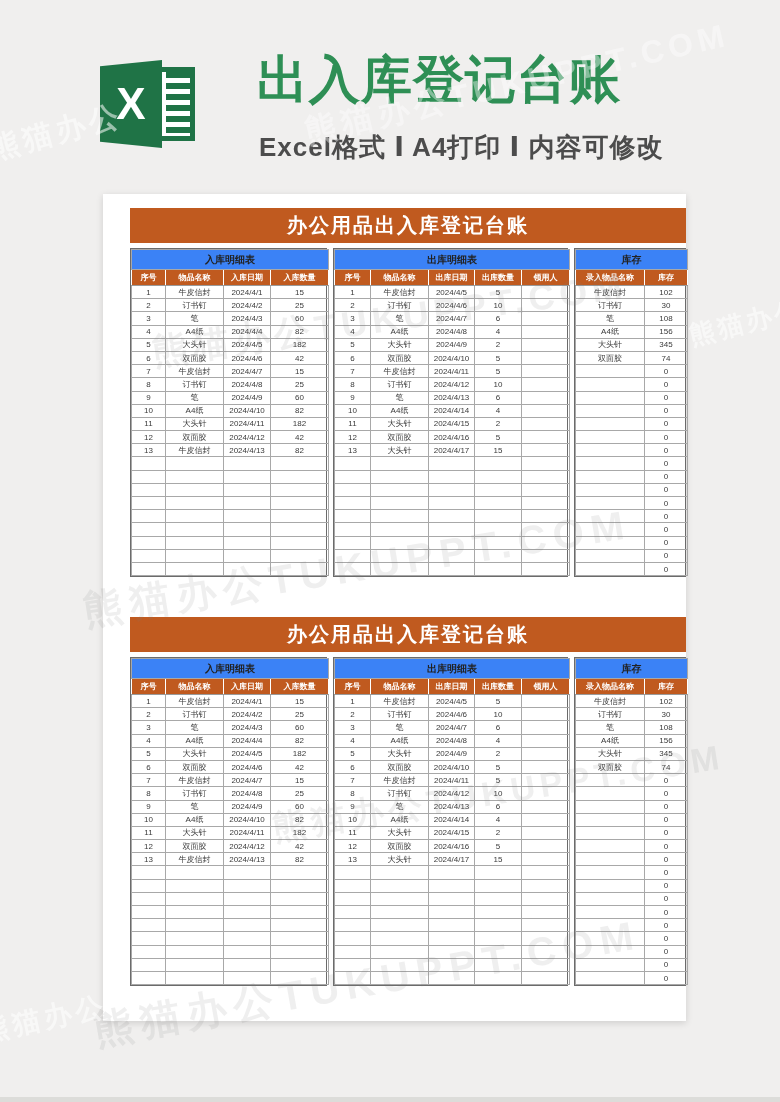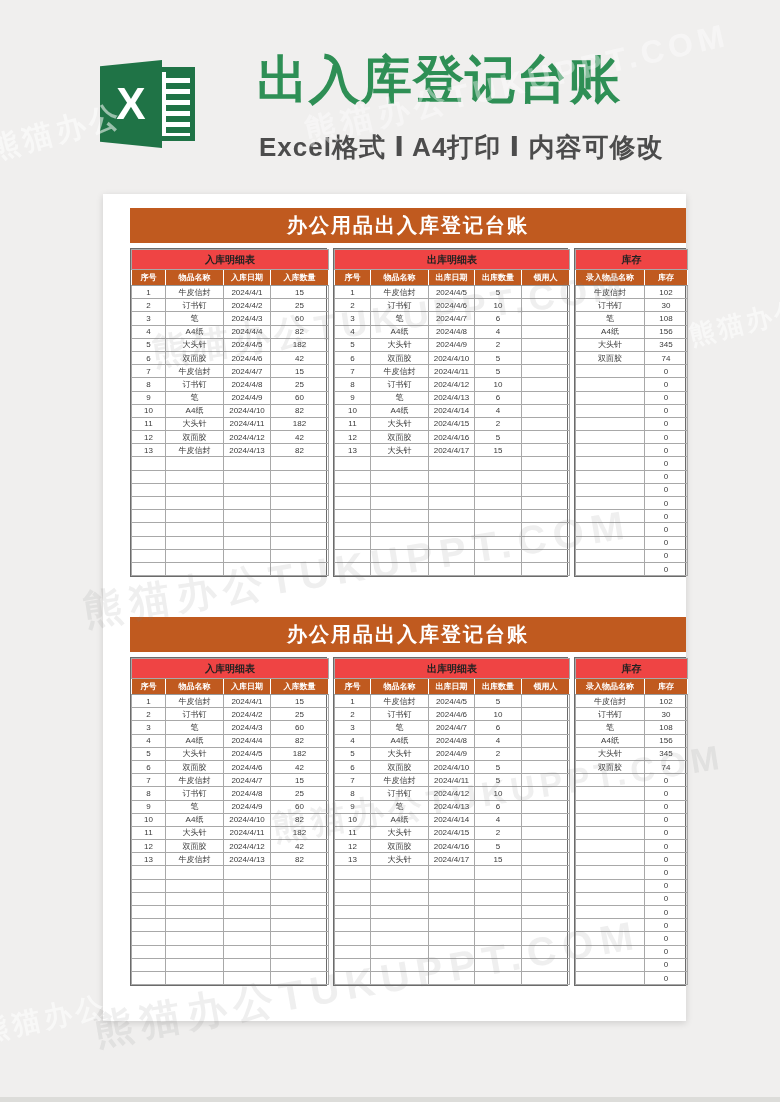--- a/index.html
+++ b/index.html
@@ -62,21 +62,21 @@
     color:#fff;font-size:20px;font-weight:bold;letter-spacing:2px;text-align:center;
   }
   .tables{
     margin-top:5px;display:flex;justify-content:space-between;align-items:flex-start;
   }
   .tbl-wrap{border:1px solid var(--border-dark);background:#fff;}
   table{border-collapse:collapse;table-layout:fixed;width:100%;}
   th,td{text-align:center;vertical-align:middle;overflow:hidden;white-space:nowrap;}
   th.sec{
     height:20px;font-size:10px;font-weight:bold;color:#222;
-    border:1px solid var(--border-light);background:#ef4444;
+    border:1px solid var(--border-light);background:#3b82f6;
   }
   tr.hdr th{
     height:16px;font-size:8px;font-weight:bold;color:#fff;
     background:var(--accent);
     border:1px solid #fff;border-top-color:#9a9a9a;border-bottom-color:#9a9a9a;
   }
   tbody td{
     height:13.2px;font-size:8px;color:#3a3a3a;
     border:1px solid var(--border-light);
   }

